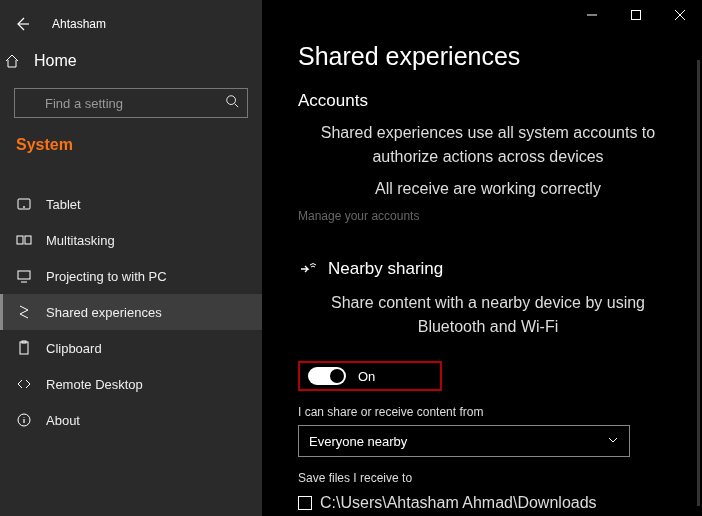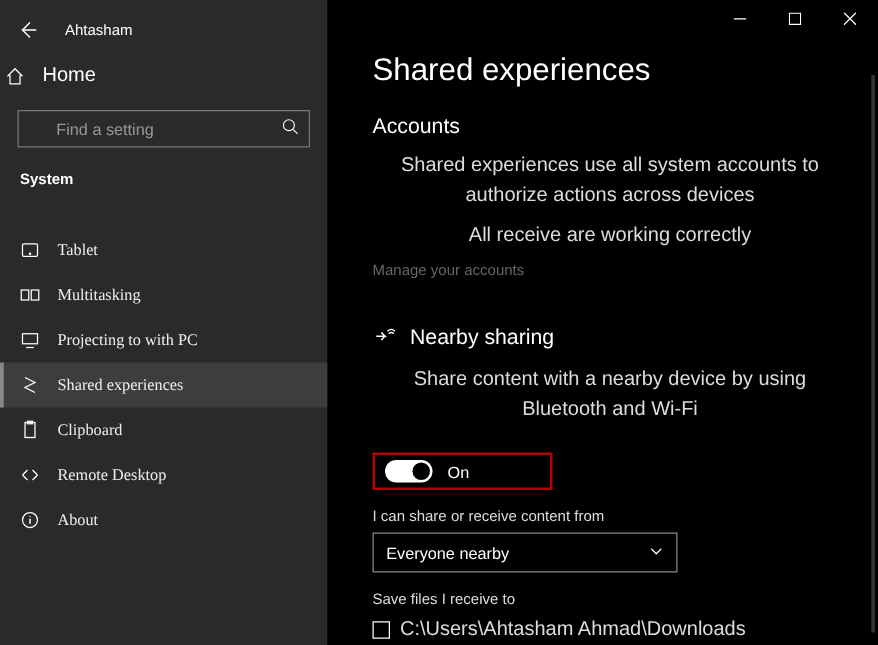--- a/index.html
+++ b/index.html
@@ -38,23 +38,23 @@
   padding: 0 8px;
   justify-content: flex-end;
 }
 .search-input {
   background: transparent; border: none; outline: none;
   color: #ccc; font-size: 13px; width: 180px;
 }
 .search-input::placeholder { color: #999; }
 .sidebar-section {
   padding: 4px 16px 12px 16px;
-  font-size: 12px; font-weight: 600; color: #ffffff;
-}
-.nav-list { list-style: none; margin-top: 20px; font-family: Liberation Serif, serif; }
+  font-size: 16px; font-weight: 600; color: #f97316;
+}
+.nav-list { list-style: none; margin-top: 20px; }
 .nav-item {
   display: flex; align-items: center;
   padding: 10px 16px;
   gap: 14px;
   cursor: pointer;
   font-size: 13px;
   color: #eee;
 }
 .nav-item.selected { background: #3d3d3d; border-left: 3px solid #888; padding-left: 13px; }
 .nav-icon { width: 16px; height: 16px; flex-shrink: 0; display: inline-flex; align-items:center; justify-content:center; }
@@ -107,21 +107,21 @@
   position: relative;
 }
 .toggle-knob {
   position: absolute; right: 2px; top: 2px;
   width: 14px; height: 14px;
   background: #000; border-radius: 50%;
 }
 .toggle-label { font-size: 13px; }
 .label-text { font-size: 12px; color: #ddd; margin-top: 14px; margin-bottom: 6px; }
 .dropdown {
-  width: 244px; height: 32px;
+  width: 332px; height: 32px;
   border: 1px solid #888;
   display: flex; align-items: center; justify-content: space-between;
   padding: 0 10px;
   font-size: 13px;
   cursor: pointer;
 }
 .path-row { display: flex; align-items: center; gap: 8px; margin-top: 4px; }
 .path-box { width: 14px; height: 14px; border: 1px solid #fff; }
 .change-btn {
   margin-top: 10px;

